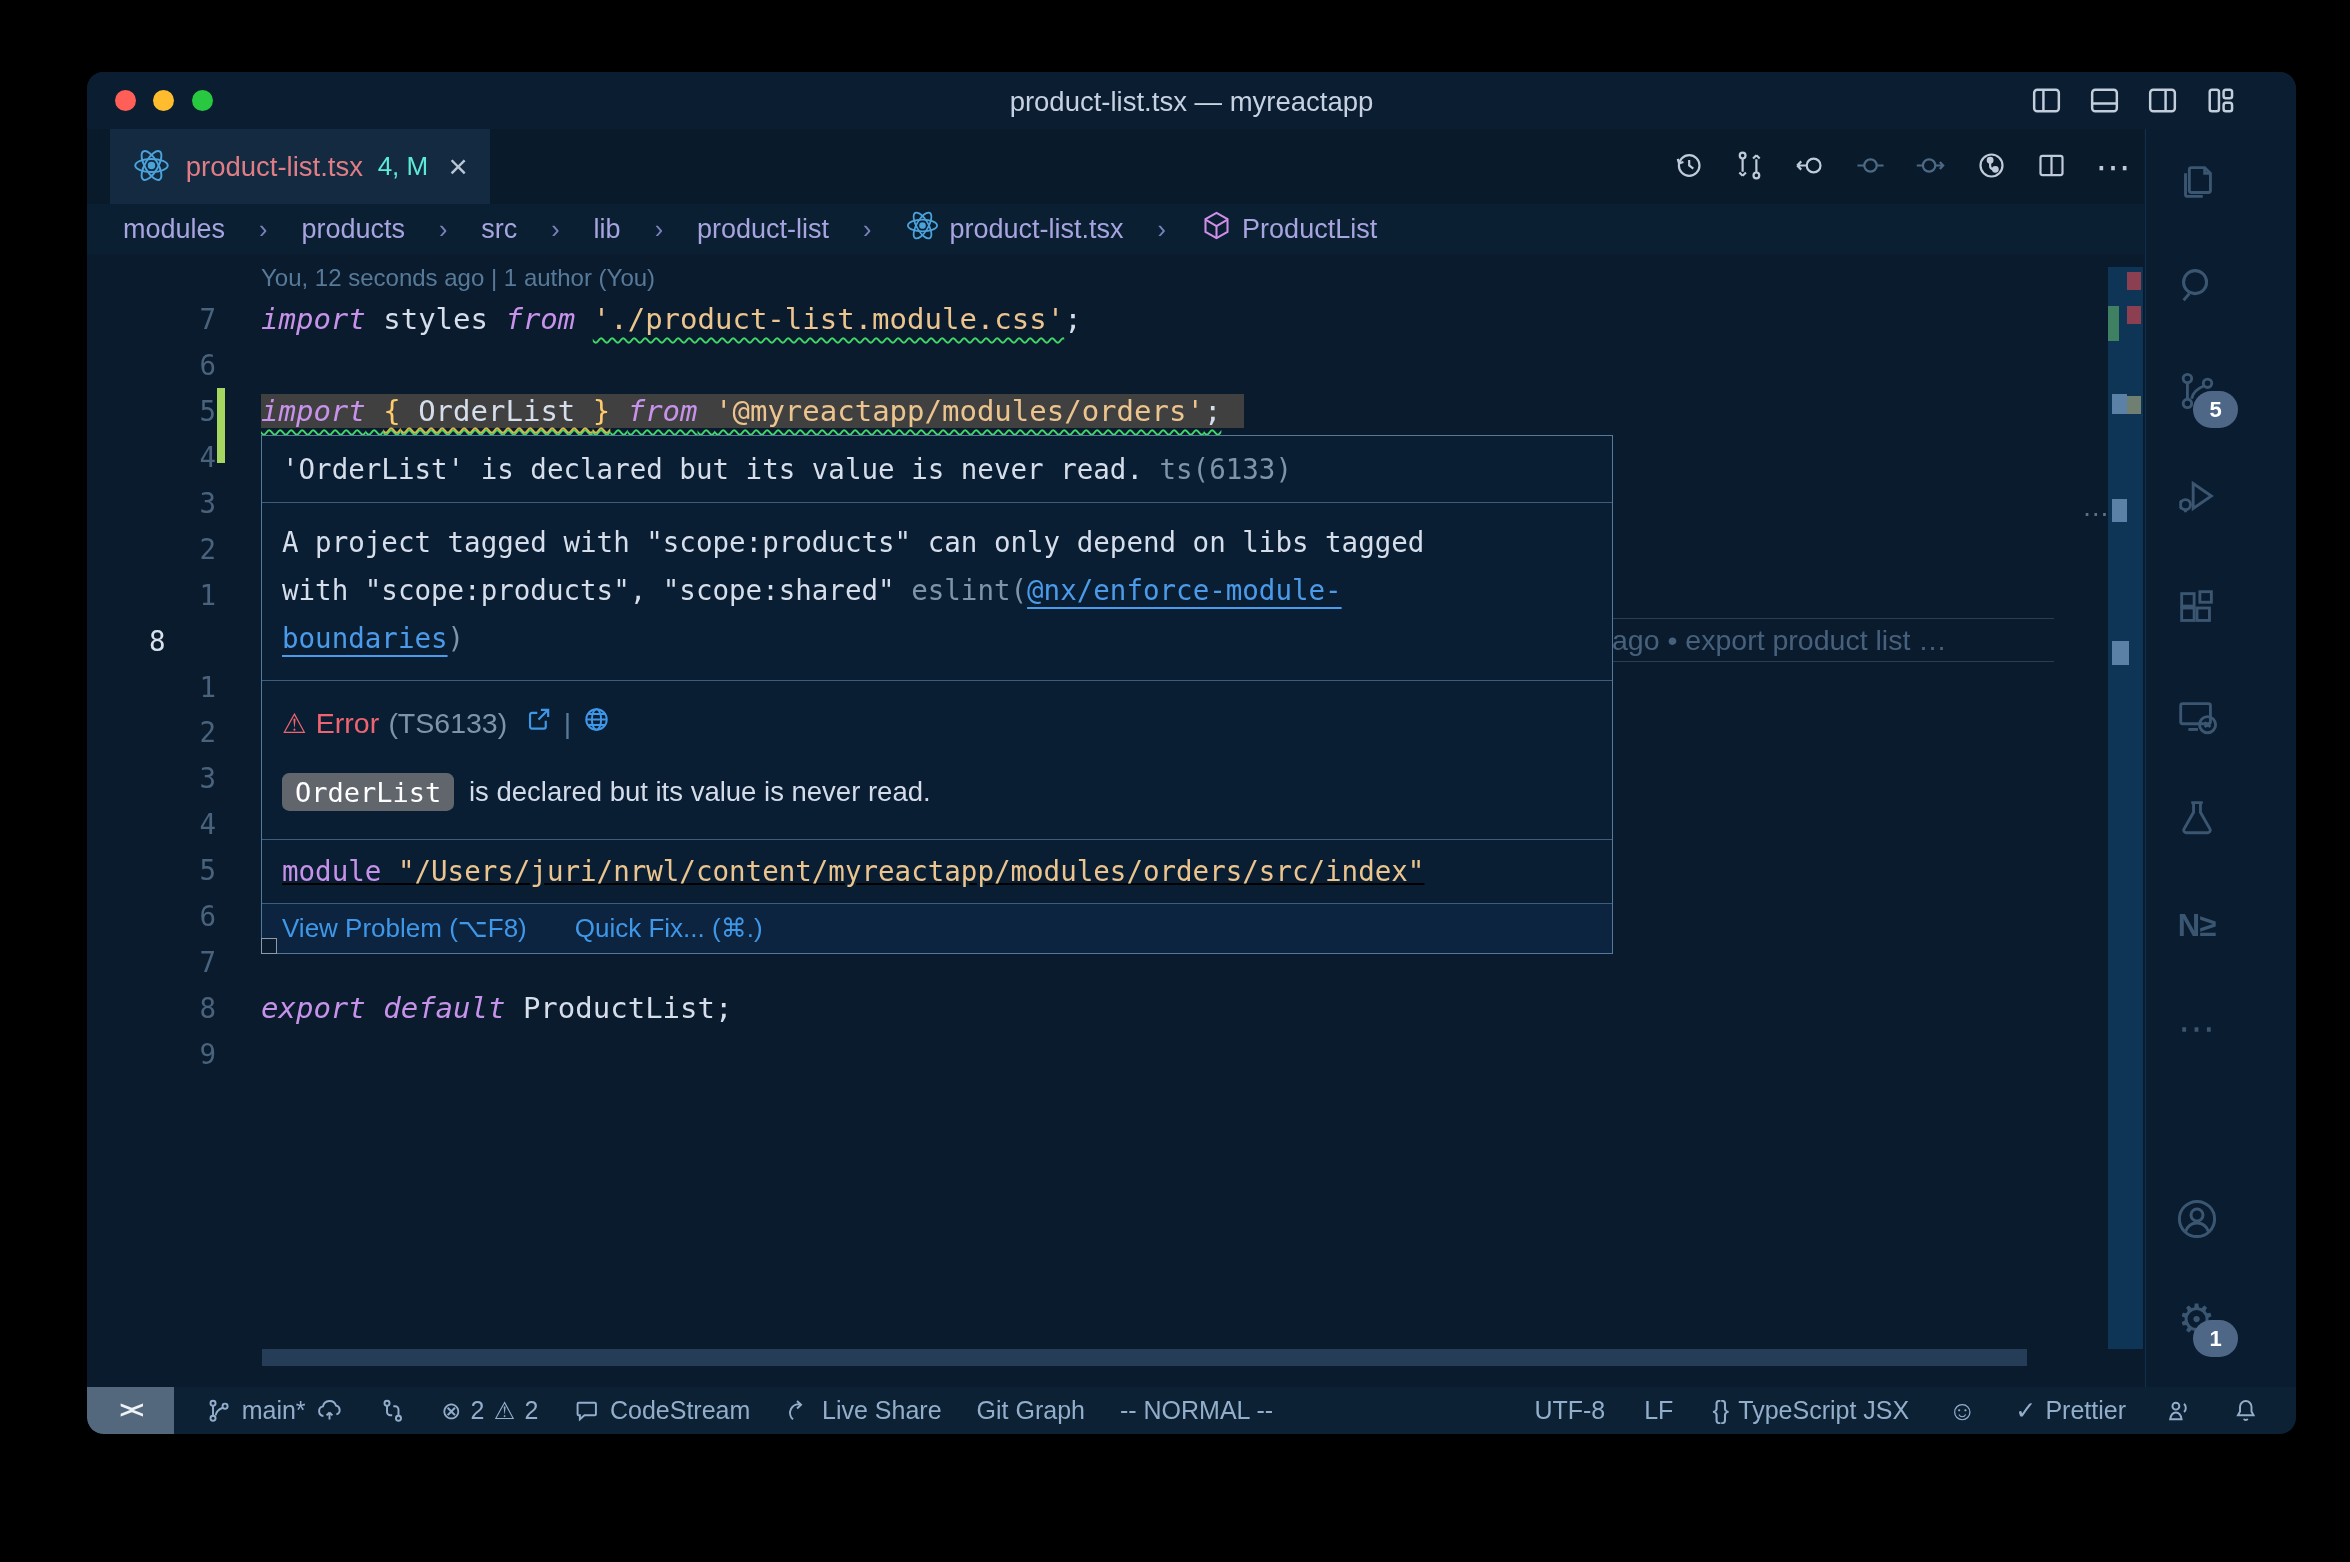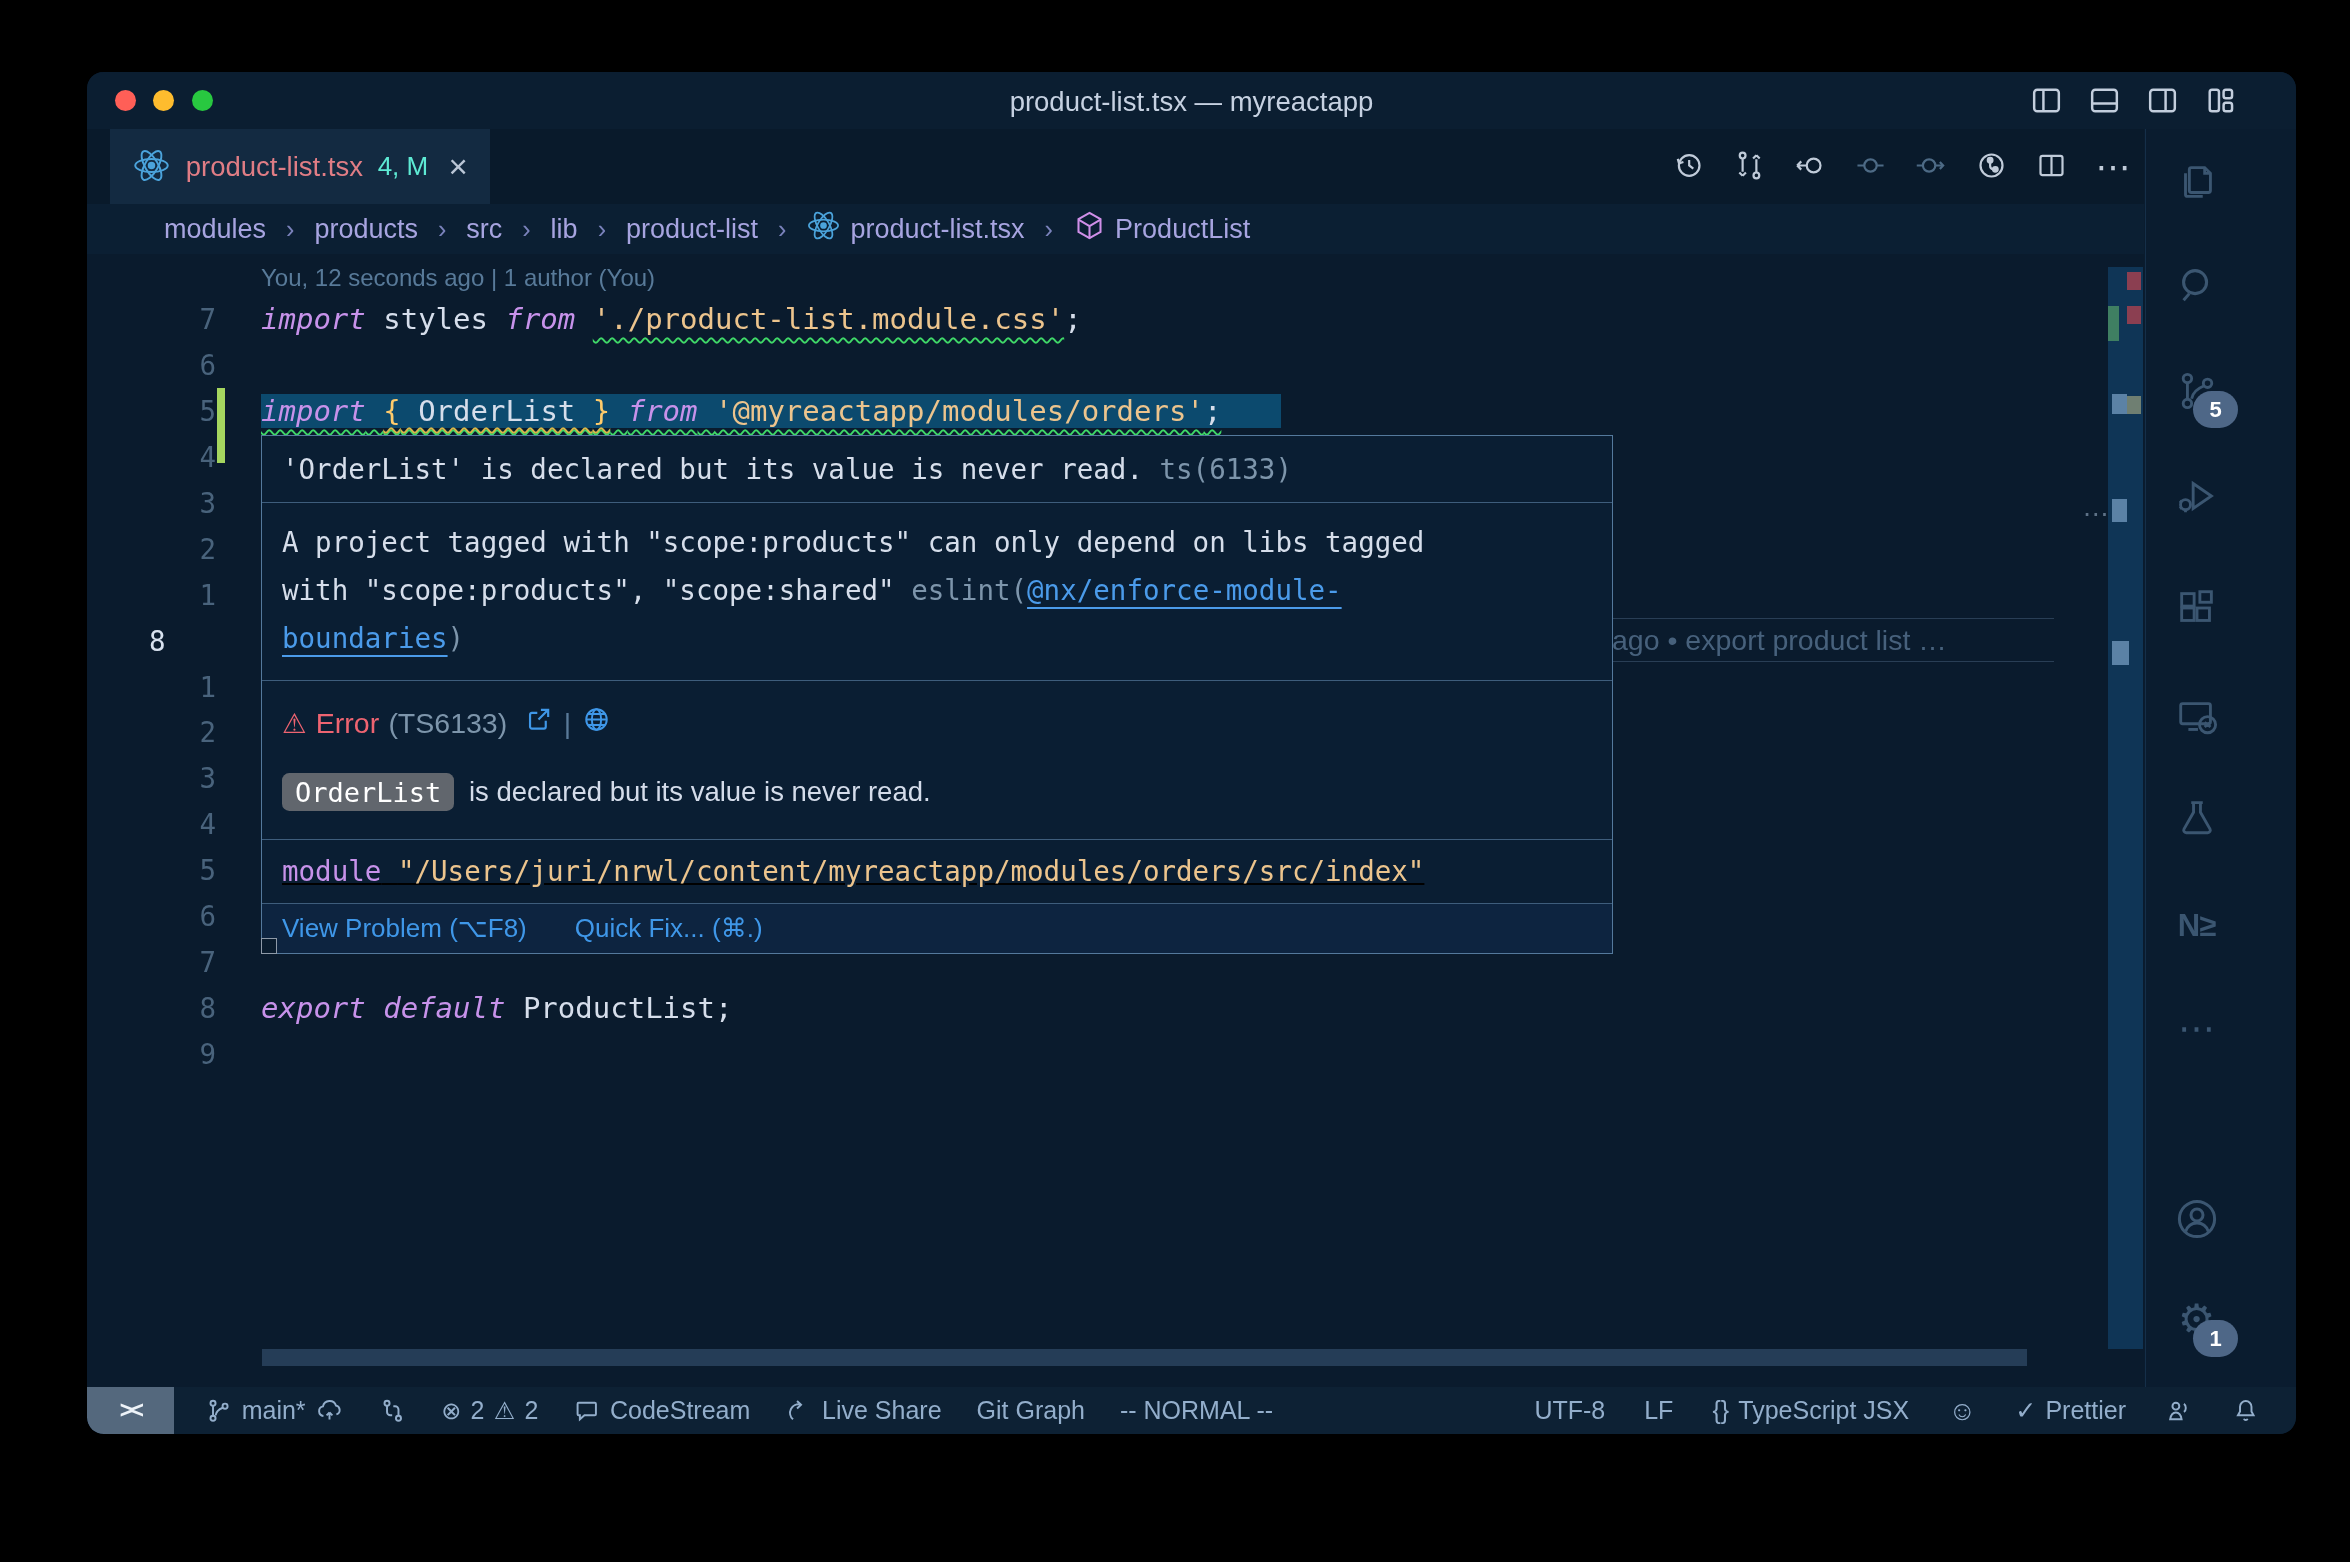--- a/index.html
+++ b/index.html
@@ -16,36 +16,36 @@
   
   .tabstrip{position:absolute;top:57px;left:0;right:152px;height:75px;background:#091a2b;}
   .tab{position:absolute;left:23px;top:0;height:75px;background:#132a41;display:flex;align-items:center;padding:0 22px;gap:14.7px;cursor:default;}
   .tab-label{color:#e07d85;font-size:27.5px;}
   .tab-badge{color:#5eead4;font-size:26px;}
   .tab-close{color:#bac6d6;font-size:33px;line-height:33px;margin-left:5.5px;}
   .edtoolbar{position:absolute;left:1585px;top:0;height:75px;display:flex;align-items:center;gap:27.5px;color:#c0cbd9;}
   .edtoolbar .dim{color:#4d6a85;}
 
   
-  .breadcrumbs{position:absolute;top:132px;left:0;right:152px;height:50px;background:#0b1f33;display:flex;align-items:center;padding-left:77px;gap:20px;font-size:27px;color:#a7a4e0;}
+  .breadcrumbs{position:absolute;top:132px;left:0;right:152px;height:50px;background:#0b1f33;display:flex;align-items:center;padding-left:36px;gap:34px;font-size:27px;color:#a7a4e0;}
   .bc-sep{color:#7a82bb;font-size:25px;}
   .bc-item{display:flex;align-items:center;gap:9.2px;}
 
   
   .editor{position:absolute;top:182px;left:0;width:2057px;height:1133px;background:#0a1b2d;}
   .gnum{position:absolute;left:0;width:129px;height:46px;line-height:46px;text-align:right;color:#49637c;font-family:"DejaVu Sans Mono",monospace;font-size:27.5px;}
   .gnum.cur{text-align:left;padding-left:62px;color:#d8e2ef;}
   .changebar{position:absolute;left:130px;top:134px;width:8.3px;height:75px;background:#a5d65f;}
   .codelens{position:absolute;left:174px;top:3.7px;height:39px;line-height:39px;color:#587a99;font-size:24px;}
   .crow{position:absolute;left:174px;height:46px;line-height:46px;font-family:"DejaVu Sans Mono",monospace;font-size:29px;white-space:pre;}
   .tok-kw{color:#c792ea;font-style:italic;}
   .tok-plain{color:#d6deeb;}
   .tok-str{color:#ecc48d;}
   .tok-brace{color:#ffcb6b;}
-  .sel{background:#0c4a6e;padding-right:60px;}
+  .sel{background:#404040;padding-right:23px;}
   .sq-g{text-decoration-line:underline;text-decoration-style:wavy;text-decoration-color:#3fd968;text-decoration-thickness:2.3px;text-underline-offset:8.3px;text-decoration-skip-ink:none;}
   .sq-y{text-decoration-line:underline;text-decoration-style:wavy;text-decoration-color:#d8b64a;text-decoration-thickness:2.3px;text-underline-offset:5.5px;text-decoration-skip-ink:none;}
   .blame{position:absolute;left:1525px;top:364px;width:442px;height:42px;line-height:42px;color:#47617c;font-family:Liberation Sans, sans-serif;font-size:28.5px;border-top:1.8px solid rgba(99,130,160,.35);border-bottom:1.8px solid rgba(99,130,160,.35);white-space:pre;overflow:hidden;}
   .ruler{position:absolute;left:2021px;top:13px;width:35px;height:1082px;background:#0f3556;}
   .rmark{position:absolute;}
   .ruler-dots{position:absolute;left:1995px;top:237px;color:#5e7287;font-size:27.5px;letter-spacing:1.8px;}
   .hscroll{position:absolute;left:175px;top:1095px;width:1765px;height:16.5px;background:rgba(106,152,199,.28);}
 
   
   .hover{position:absolute;left:174px;top:181px;width:1350px;background:#0a1e33;border:1.8px solid #54799c;z-index:6;}

